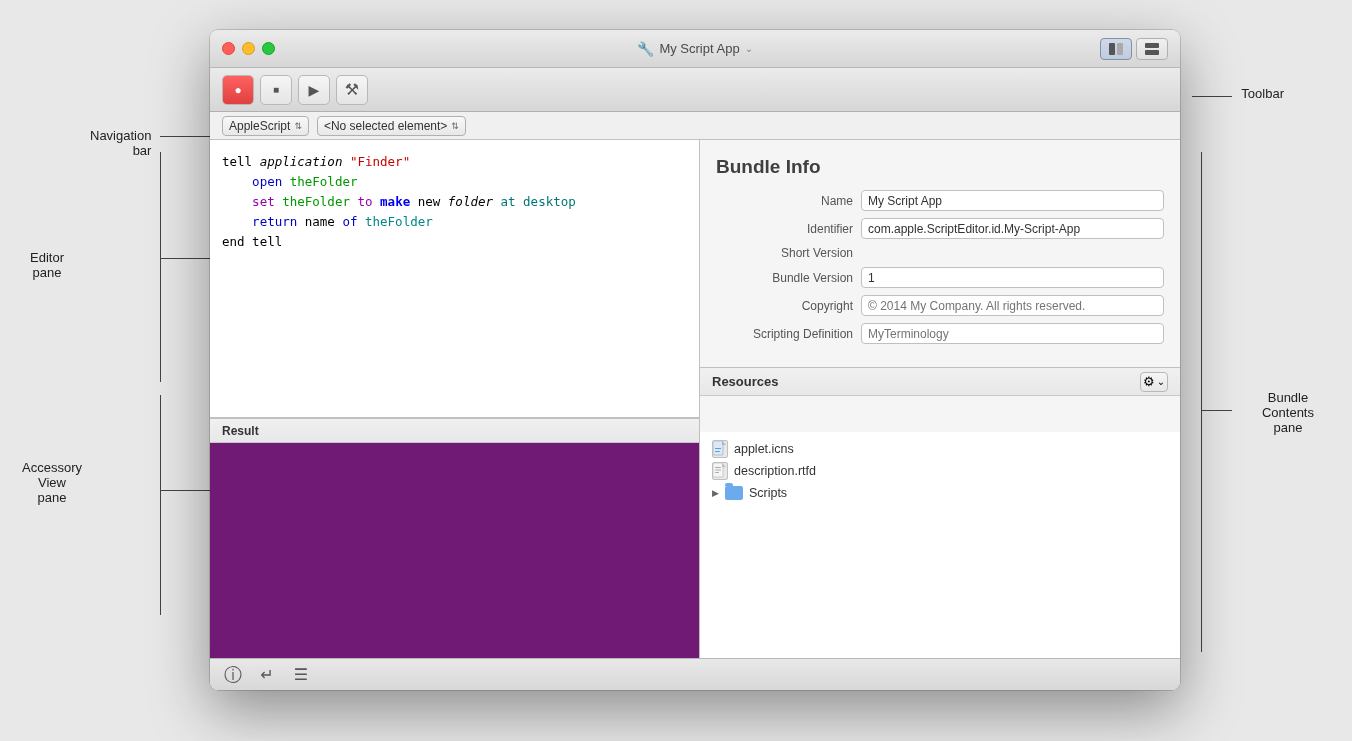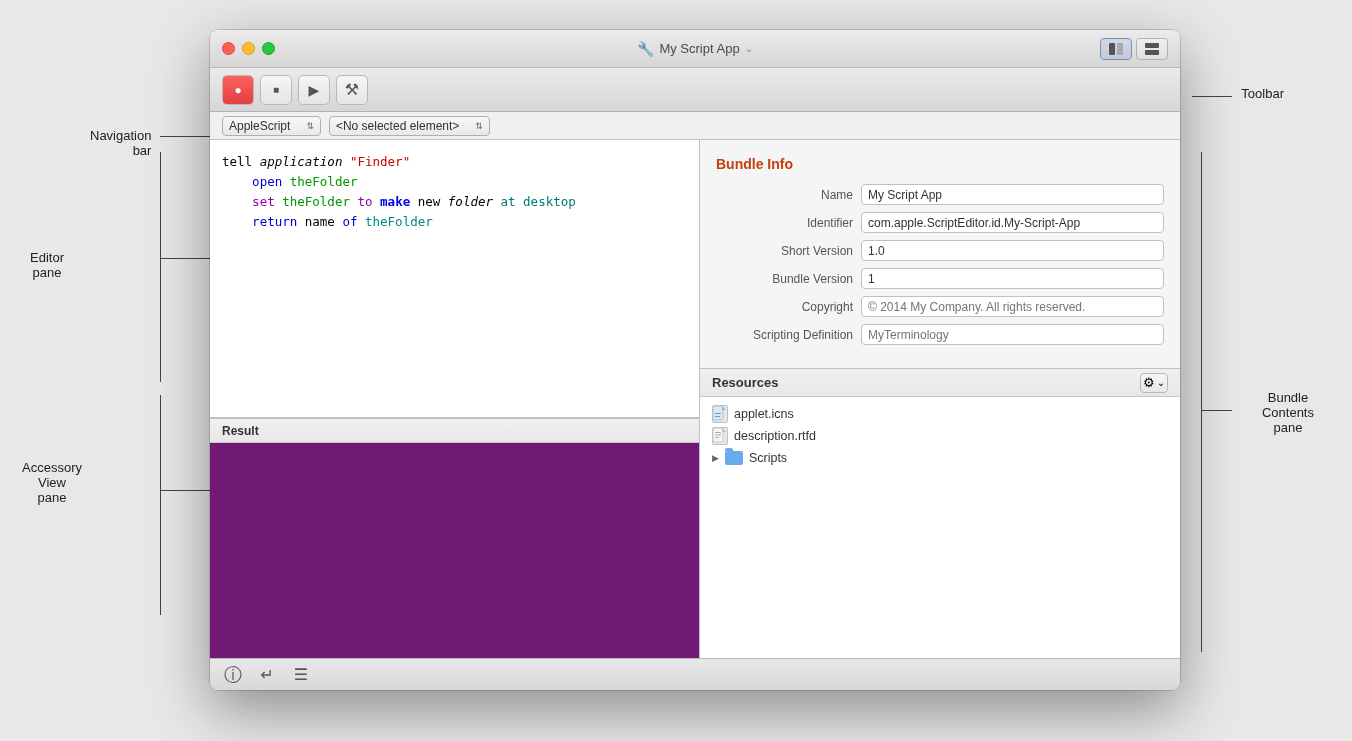--- a/index.html
+++ b/index.html
@@ -152,21 +152,21 @@
     .nav-select {
       height: 20px;
       background: linear-gradient(to bottom, #f8f8f8, #e8e8e8);
       border: 1px solid #b0b0b0;
       border-radius: 4px;
       padding: 0 6px;
       font-size: 12px;
       color: #333;
       display: flex;
       align-items: center;
-      gap: 16px;
+      gap: 4px;
       cursor: pointer;
     }
     .nav-chevron { font-size: 9px; color: #666; }
 
     
     .main-content {
       display: flex;
       flex: 1;
       overflow: hidden;
     }
@@ -231,23 +231,23 @@
       background: #f5f5f5;
     }
 
     
     .bundle-info {
       background: #f5f5f5;
       padding: 16px;
       border-bottom: 1px solid #c0c0c0;
     }
     .bundle-info-title {
-      font-size: 14px;
+      font-size: 19px;
       font-weight: 700;
-      color: #c2410c;
+      color: #404040;
       margin-bottom: 12px;
     }
     .form-row {
       display: flex;
       align-items: center;
       margin-bottom: 7px;
     }
     .form-label {
       width: 145px;
       text-align: right;
@@ -270,20 +270,21 @@
     .form-input.placeholder-text {
       color: #aaa;
     }
 
     
     .resources-section {
       flex: 1;
       background: #f5f5f5;
       display: flex;
       flex-direction: column;
+      gap: 36px;
     }
     .resources-header {
       background: linear-gradient(to bottom, #f0f0f0, #e8e8e8);
       height: 28px;
       border-bottom: 1px solid #c8c8c8;
       display: flex;
       align-items: center;
       padding: 0 12px;
       justify-content: space-between;
     }
@@ -491,20 +492,21 @@
 
     <div class="main-content">
 
       <div class="left-panel">
 
         <div class="editor-pane">
           <div class="code-line"><span class="kw-tell">tell </span><span class="kw-italic-blue">application</span><span class="str-red"> "Finder"</span></div>
           <div class="code-line"><span>    </span><span class="kw-blue">open</span><span class="kw-green-var"> theFolder</span></div>
           <div class="code-line"><span>    </span><span class="kw-set">set</span><span class="kw-green-var"> theFolder </span><span class="kw-set">to</span><span> </span><span class="kw-make">make</span><span> new </span><span class="kw-italic-blue">folder</span><span class="kw-teal"> at desktop</span></div>
           <div class="code-line"><span>    </span><span class="kw-blue">return</span><span> name </span><span class="kw-blue">of</span><span class="kw-cyan"> theFolder</span></div>
+          <div class="code-line"><span class="kw-tell">end tell</span></div>
         </div>
 
         <div class="result-pane">
           <div class="result-header">
             <span class="result-header-text">Result</span>
           </div>
         </div>
 
       </div>
 
@@ -516,21 +518,20 @@
           <div class="form-row">
             <span class="form-label">Name</span>
             <input class="form-input" type="text" value="My Script App" style="">
           </div>
           <div class="form-row">
             <span class="form-label">Identifier</span>
             <input class="form-input" type="text" value="com.apple.ScriptEditor.id.My-Script-App" style="">
           </div>
           <div class="form-row">
             <span class="form-label">Short Version</span>
-            <input class="form-input" type="text" value="1.0" style="">
           </div>
           <div class="form-row">
             <span class="form-label">Bundle Version</span>
             <input class="form-input" type="text" value="1" style="">
           </div>
           <div class="form-row">
             <span class="form-label">Copyright</span>
             <input class="form-input placeholder-text" type="text" placeholder="© 2014 My Company. All rights reserved." value="" style="">
           </div>
           <div class="form-row">

